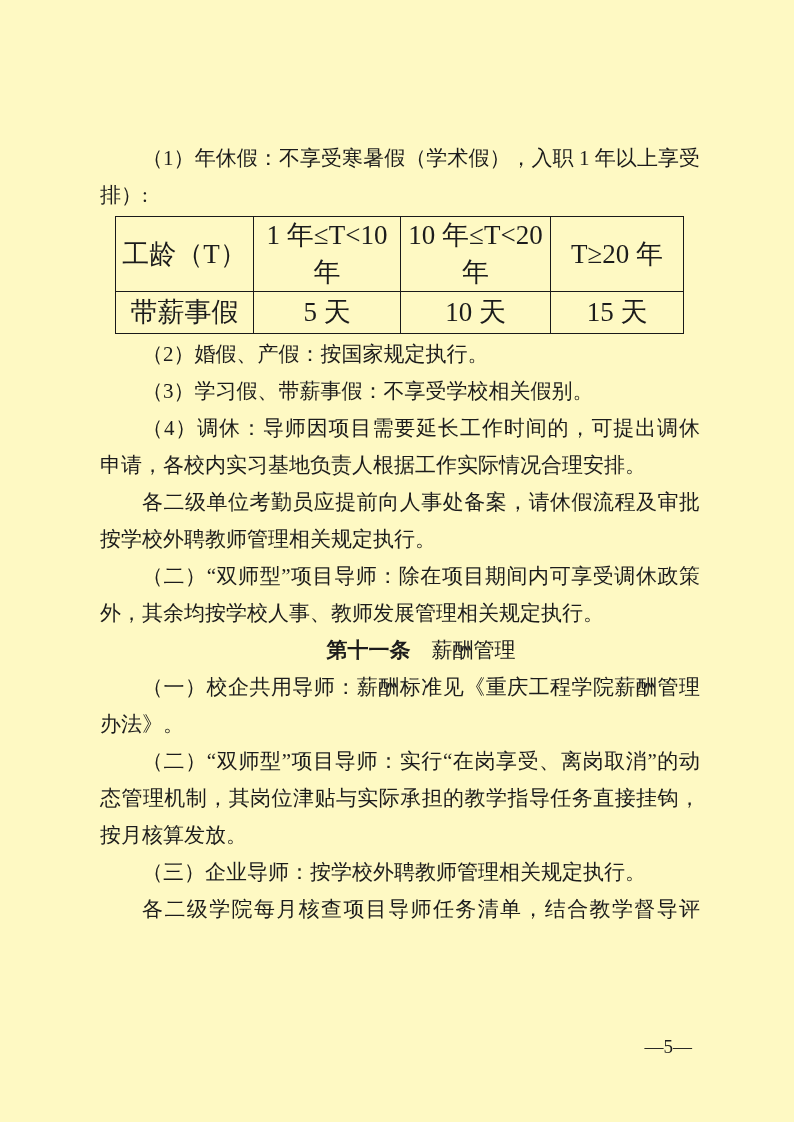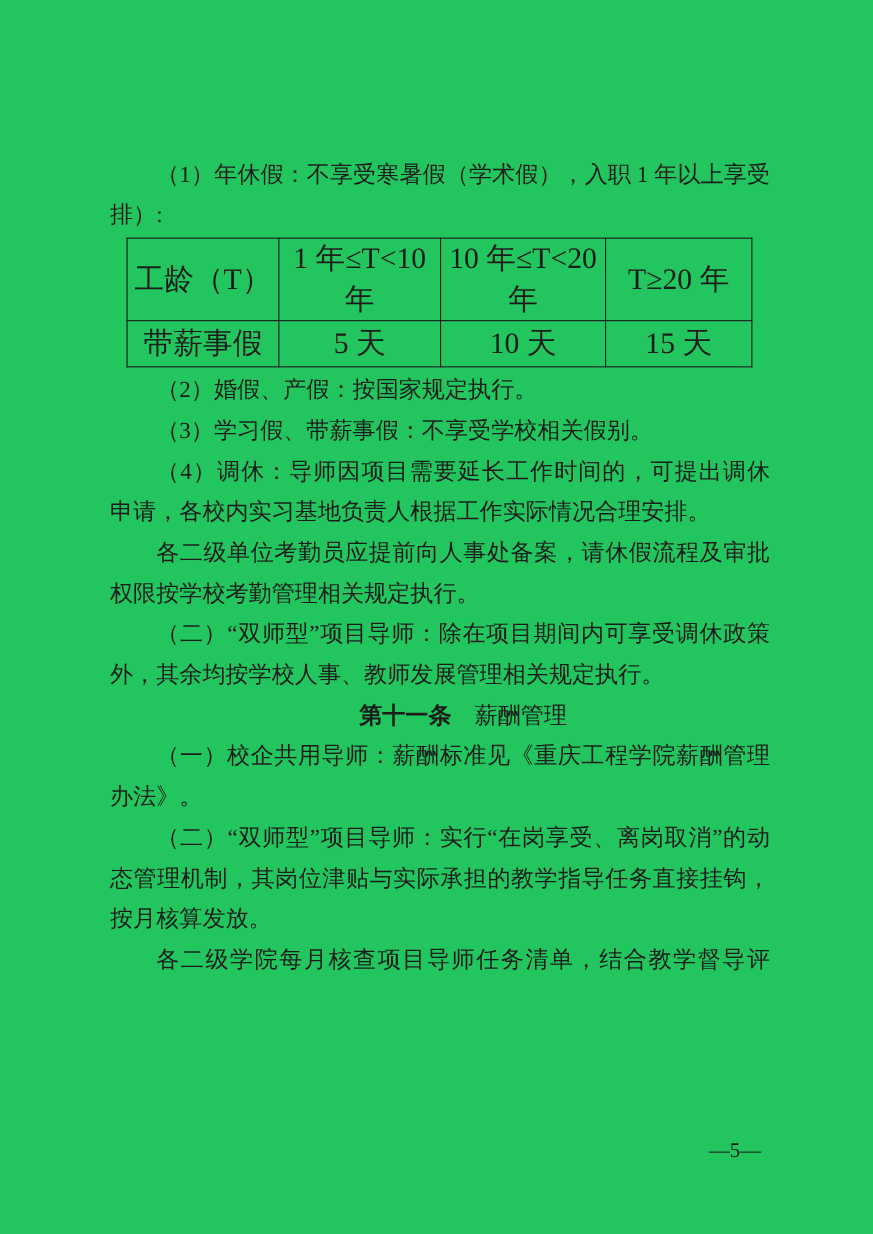--- a/index.html
+++ b/index.html
@@ -4,21 +4,21 @@
 <style>
   html, body {
     margin: 0;
     padding: 0;
     background: #ffffff;
   }
   .page {
     position: relative;
     width: 794px;
     height: 1122px;
-    background: #22c55e;
+    background: #fef9c3;
     overflow: hidden;
     font-family: "Liberation Serif", "DejaVu Serif", serif;
     color: #1c1c1c;
   }
   .body-text {
     position: absolute;
     left: 100px;
     top: 140px;
     width: 600px;
     font-size: 21px;
@@ -99,40 +99,43 @@
       </div>
     <div class="para">
         <div class="line last ind">（3）学习假、带薪事假：不享受学校相关假别。</div>
       </div>
     <div class="para">
         <div class="line ind">（4）调休：导师因项目需要延长工作时间的，可提出调休</div>
         <div class="line last">申请，各校内实习基地负责人根据工作实际情况合理安排。</div>
       </div>
     <div class="para">
         <div class="line ind">各二级单位考勤员应提前向人事处备案，请休假流程及审批</div>
-        <div class="line last">权限按学校考勤管理相关规定执行。</div>
+        <div class="line last">按学校外聘教师管理相关规定执行。</div>
       </div>
     <div class="para">
         <div class="line ind">（二）“双师型”项目导师：除在项目期间内可享受调休政策</div>
         <div class="line last">外，其余均按学校人事、教师发展管理相关规定执行。</div>
       </div>
 
     <div class="para heading">
       <span class="hb">第十一条</span><span>薪酬管理</span>
     </div>
 
     <div class="para">
         <div class="line ind">（一）校企共用导师：薪酬标准见《重庆工程学院薪酬管理</div>
         <div class="line last">办法》。</div>
       </div>
     <div class="para">
         <div class="line ind">（二）“双师型”项目导师：实行“在岗享受、离岗取消”的动</div>
         <div class="line">态管理机制，其岗位津贴与实际承担的教学指导任务直接挂钩，</div>
         <div class="line last">按月核算发放。</div>
       </div>
+    <div class="para">
+        <div class="line last ind">（三）企业导师：按学校外聘教师管理相关规定执行。</div>
+      </div>
     <div class="para" data-justify-last="true">
         <div class="line last ind">各二级学院每月核查项目导师任务清单，结合教学督导评</div>
       </div>
 
   </div>
 
   <div class="page-number">—5—</div>
 </div>
 
 </body></html>

